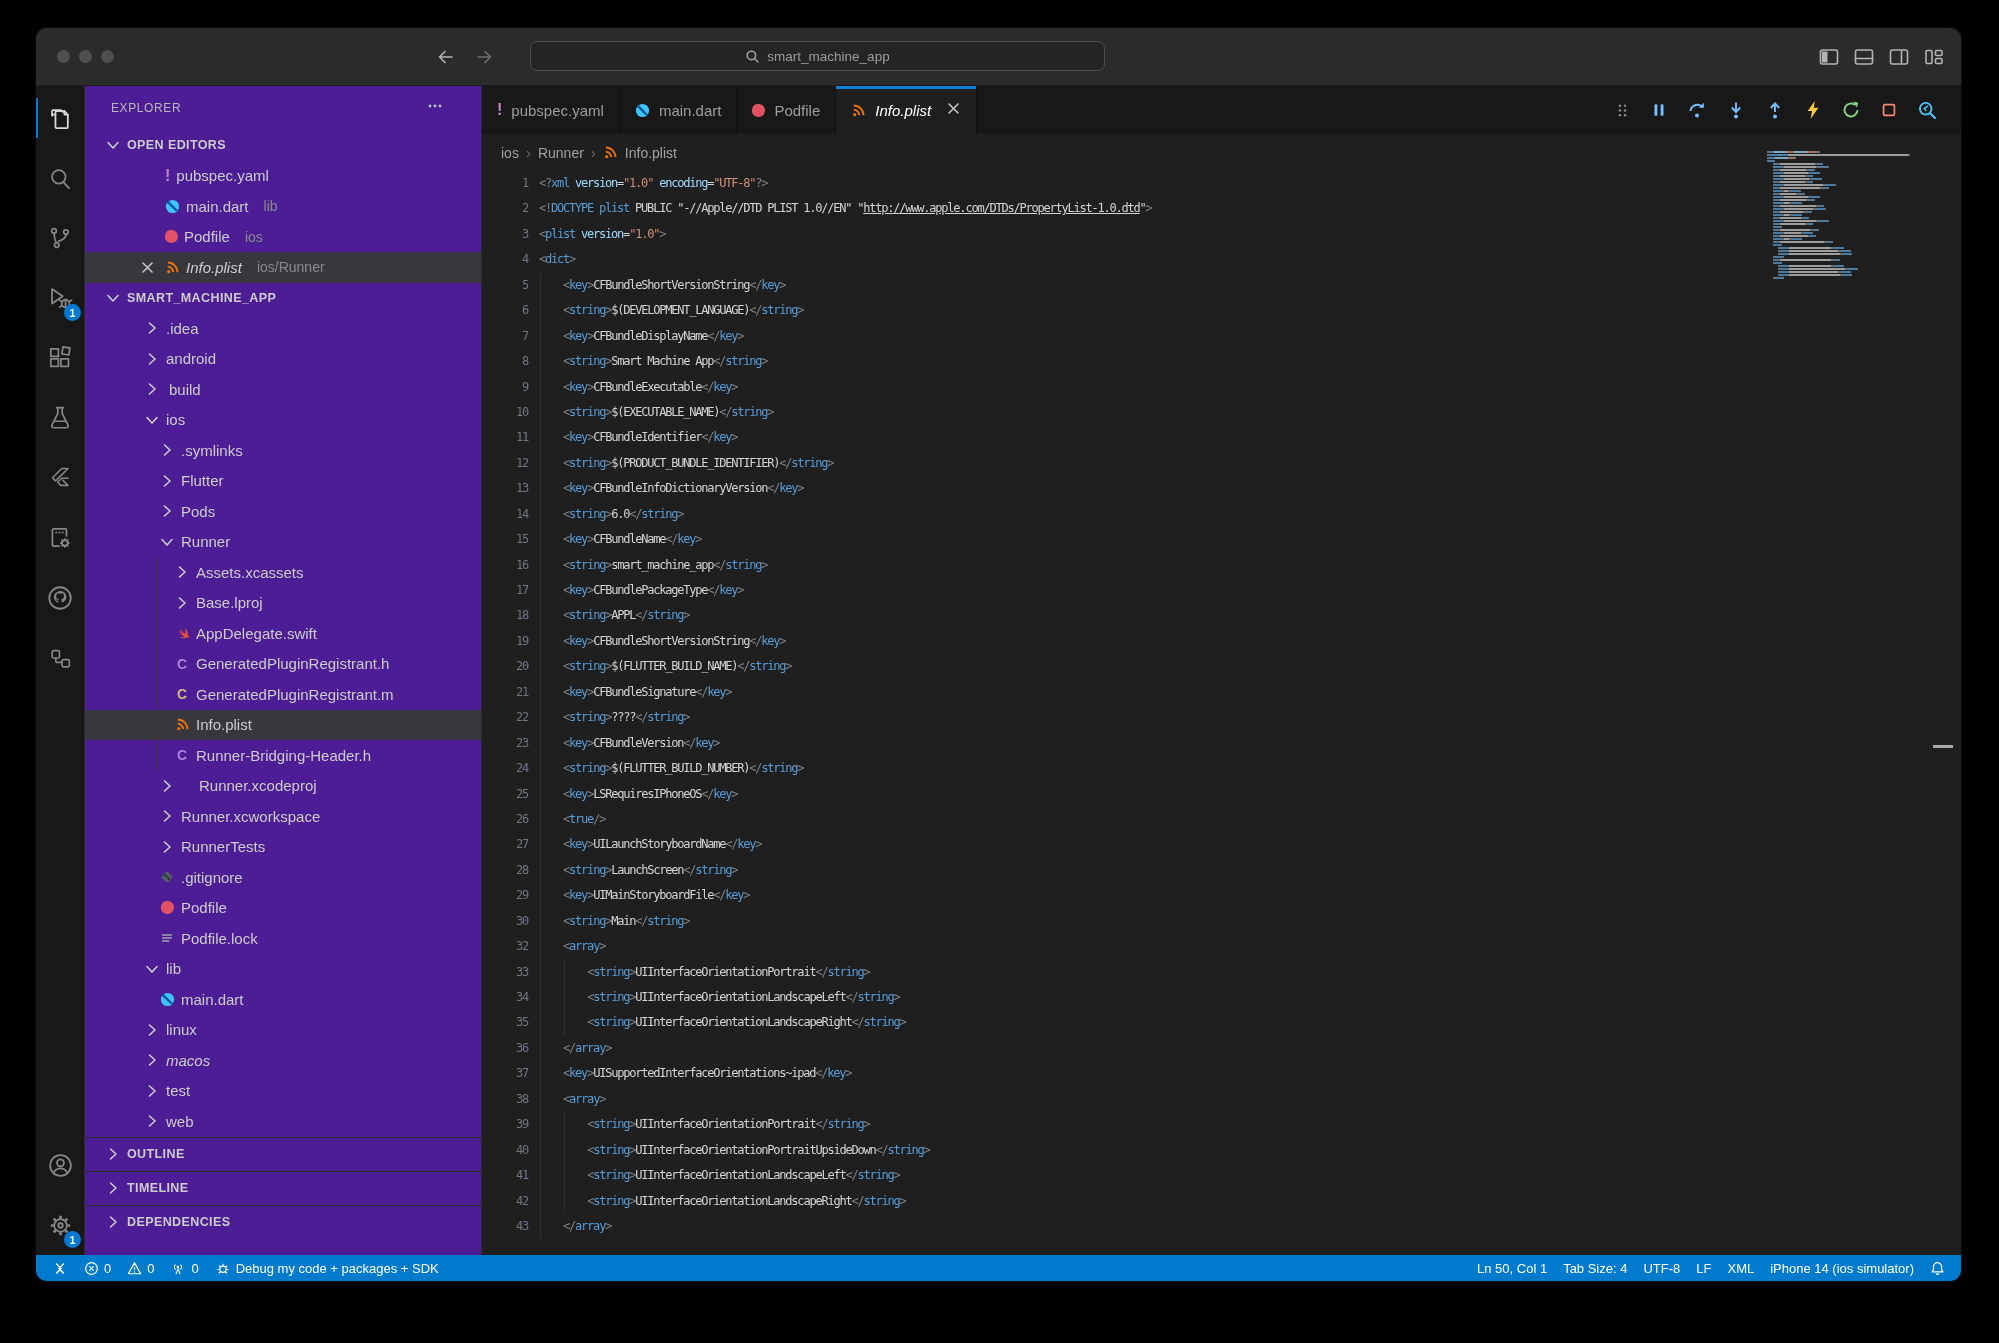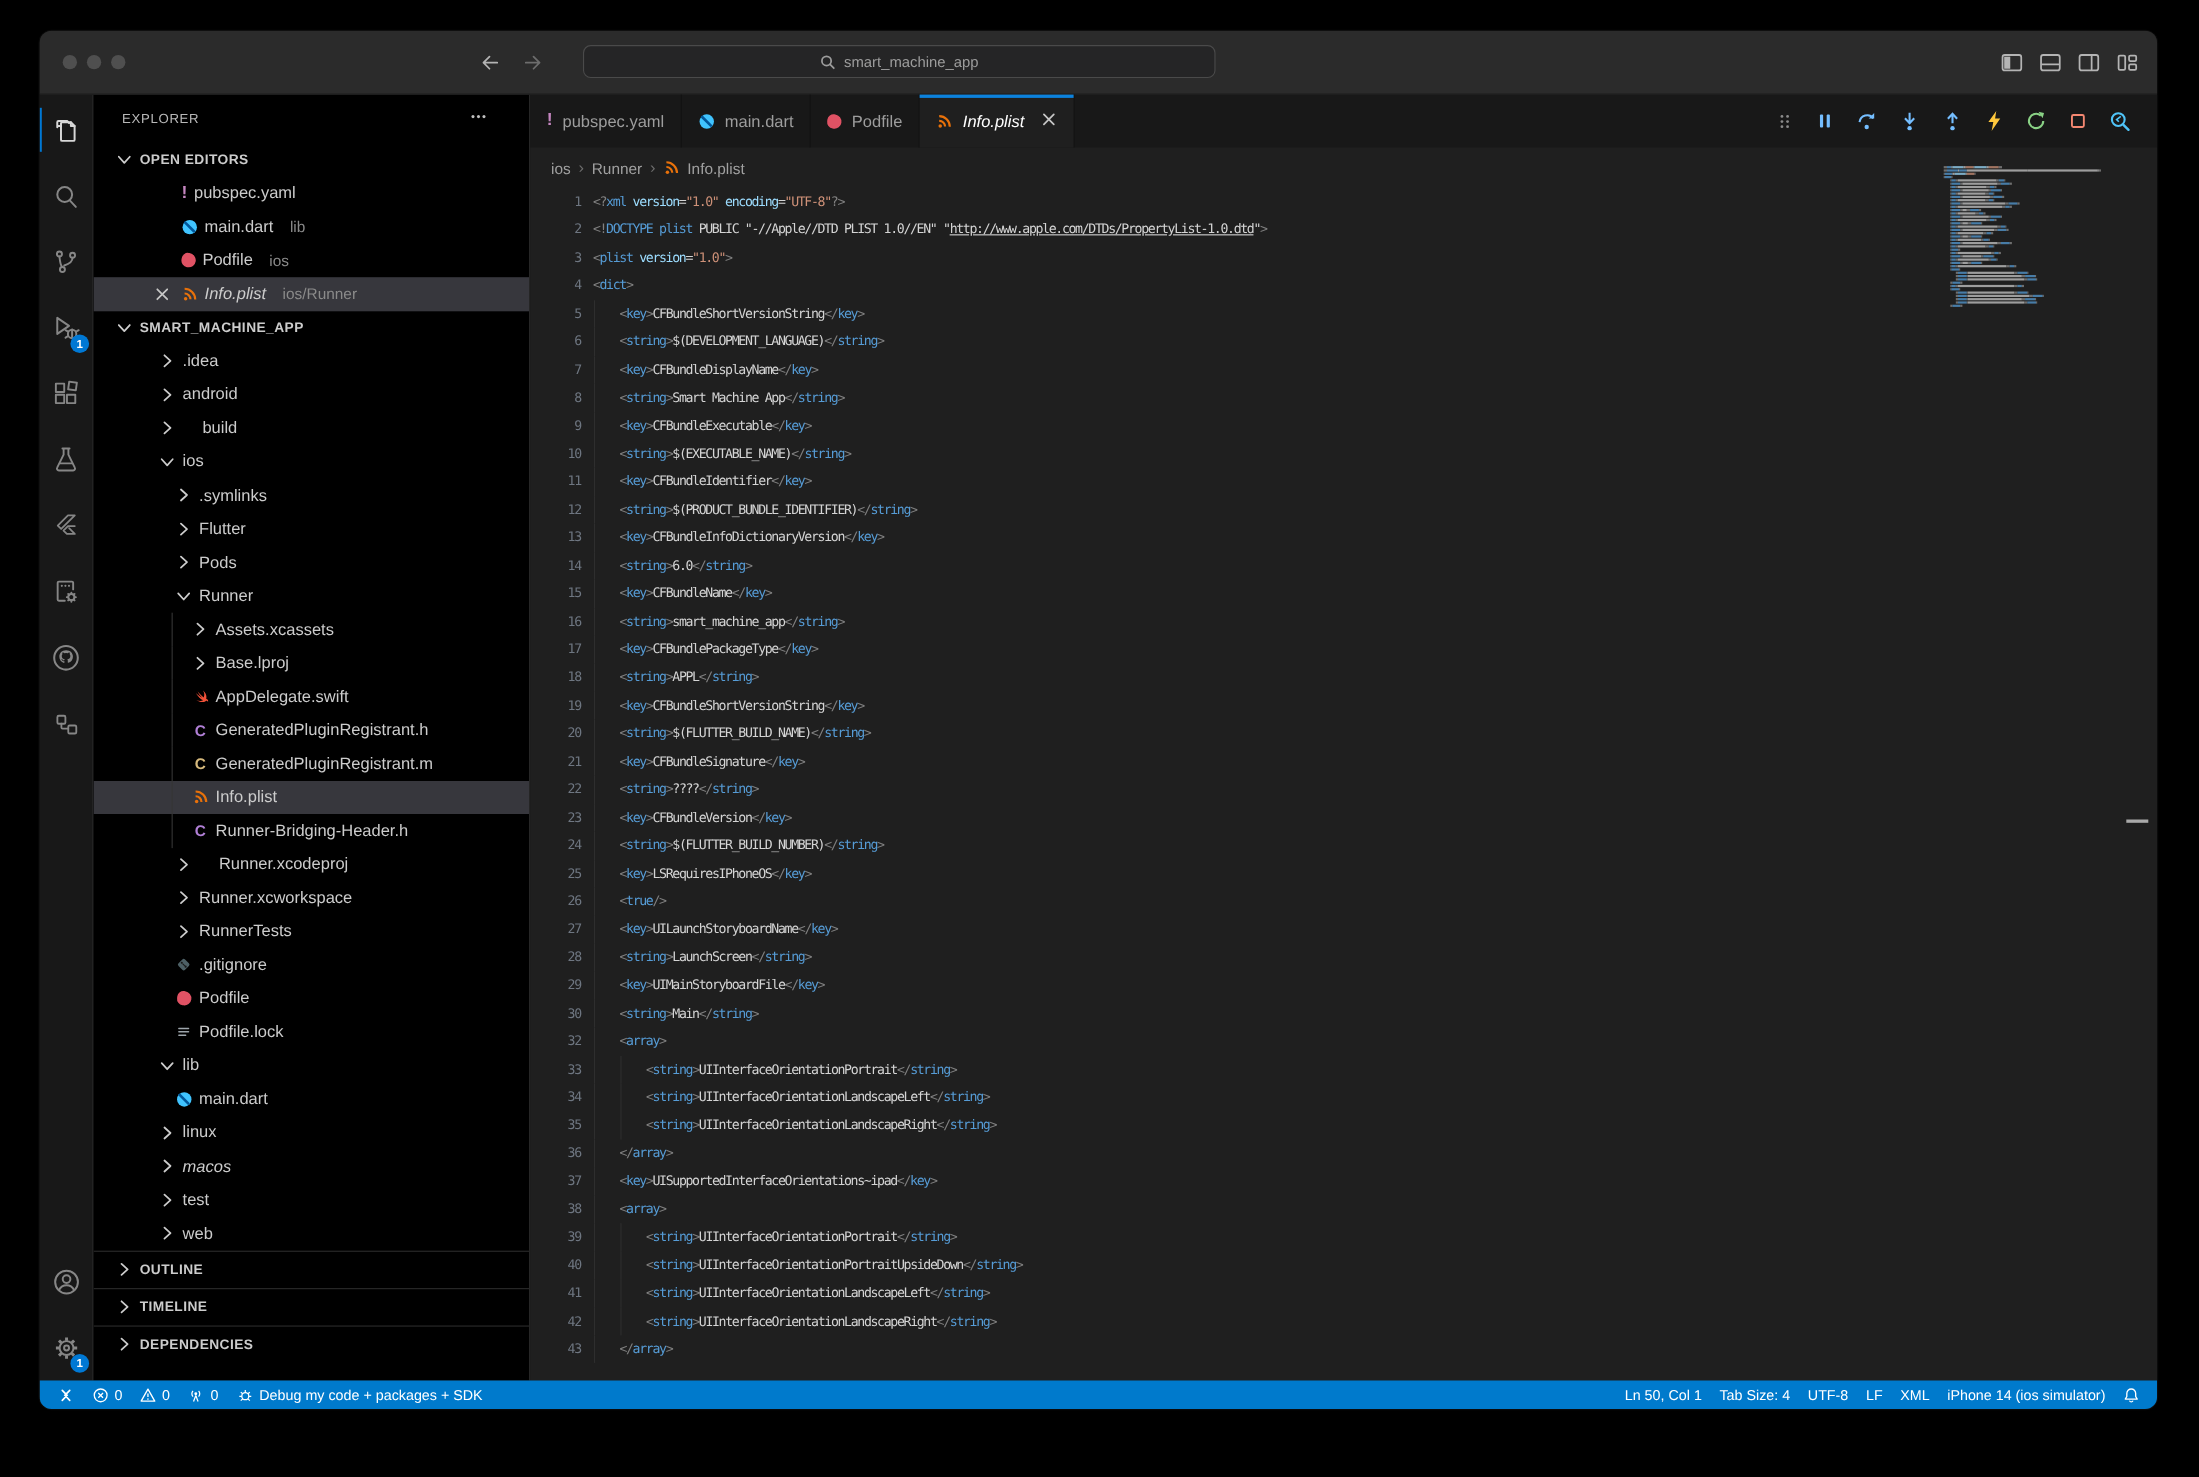--- a/index.html
+++ b/index.html
@@ -15,21 +15,21 @@
   .icon{display:inline-flex;align-items:center;justify-content:center;}
   
   .main{flex:1;display:flex;min-height:0;}
   .activitybar{flex:0 0 48px;background:#181818;border-right:1px solid #2b2b2b;display:flex;flex-direction:column;align-items:stretch;padding-top:2px;}
   .ab-spacer{flex:1;}
   .ab-item{height:60px;position:relative;display:flex;align-items:center;justify-content:center;color:#868686;}
   .ab-item.active{color:#d7d7d7;}
   .ab-item.active::before{content:"";position:absolute;left:0;top:10px;bottom:10px;width:2px;background:#0078d4;}
   .badge{position:absolute;right:3px;bottom:7px;min-width:17px;height:17px;border-radius:9px;background:#0078d4;color:#fff;font-size:10.5px;font-weight:700;display:flex;align-items:center;justify-content:center;}
   
-  .sidebar{flex:0 0 396px;background:#000000;border-right:1px solid #2b2b2b;display:flex;flex-direction:column;color:#cccccc;overflow:hidden;}
+  .sidebar{flex:0 0 396px;background:#4c1d95;border-right:1px solid #2b2b2b;display:flex;flex-direction:column;color:#cccccc;overflow:hidden;}
   .sb-header{flex:0 0 44px;display:flex;align-items:center;padding-left:26px;font-size:12px;letter-spacing:.6px;color:#b8b8b8;position:relative;}
   .sb-ellipsis{position:absolute;right:38px;top:12px;color:#c0c0c0;}
   .row{flex:0 0 30.5px;display:flex;align-items:center;font-size:15px;position:relative;box-sizing:border-box;}
   .row.sel{background:#37373d;}
   .sechead{font-weight:700;font-size:12.5px;letter-spacing:.4px;color:#cccccc;padding-left:20px;gap:6px;}
   .sechead.bordered{border-top:1px solid #2b2b2b;flex:0 0 34px;}
   .oe-row{padding-left:50px;gap:6px;}
   .oe-close{width:24px;display:inline-flex;justify-content:center;color:#c5c5c5;}
   .slot{width:22px;display:inline-flex;justify-content:center;flex:0 0 22px;}
   .lbl{white-space:nowrap;}
@@ -300,21 +300,21 @@
               </svg>
             </span>
             <span class="lbl" style="margin-left: 3px;">android</span>
           </div>
           <div class="trow row lvl0" style="padding-left: 56px;">
             <span class="slot">
               <svg width="16" height="16" viewBox="0 0 16 16" style="color:#cccccc">
                 <path d="M5.5 3 11 8l-5.5 5" fill="none" stroke="currentColor" stroke-width="1.6" stroke-linecap="round" stroke-linejoin="round"></path>
               </svg>
             </span>
-            <span class="lbl" style="margin-left: 21px;">build</span>
+            <span class="lbl" style="margin-left: 6px;">build</span>
           </div>
           <div class="trow row lvl0" style="padding-left: 56px;">
             <span class="slot">
               <svg width="16" height="16" viewBox="0 0 16 16" style="color:#cccccc">
                 <path d="M3 5.5 8 11l5-5.5" fill="none" stroke="currentColor" stroke-width="1.6" stroke-linecap="round" stroke-linejoin="round"></path>
               </svg>
             </span>
             <span class="lbl" style="margin-left: 3px;">ios</span>
           </div>
           <div class="trow row lvl1" style="padding-left: 71px;">

